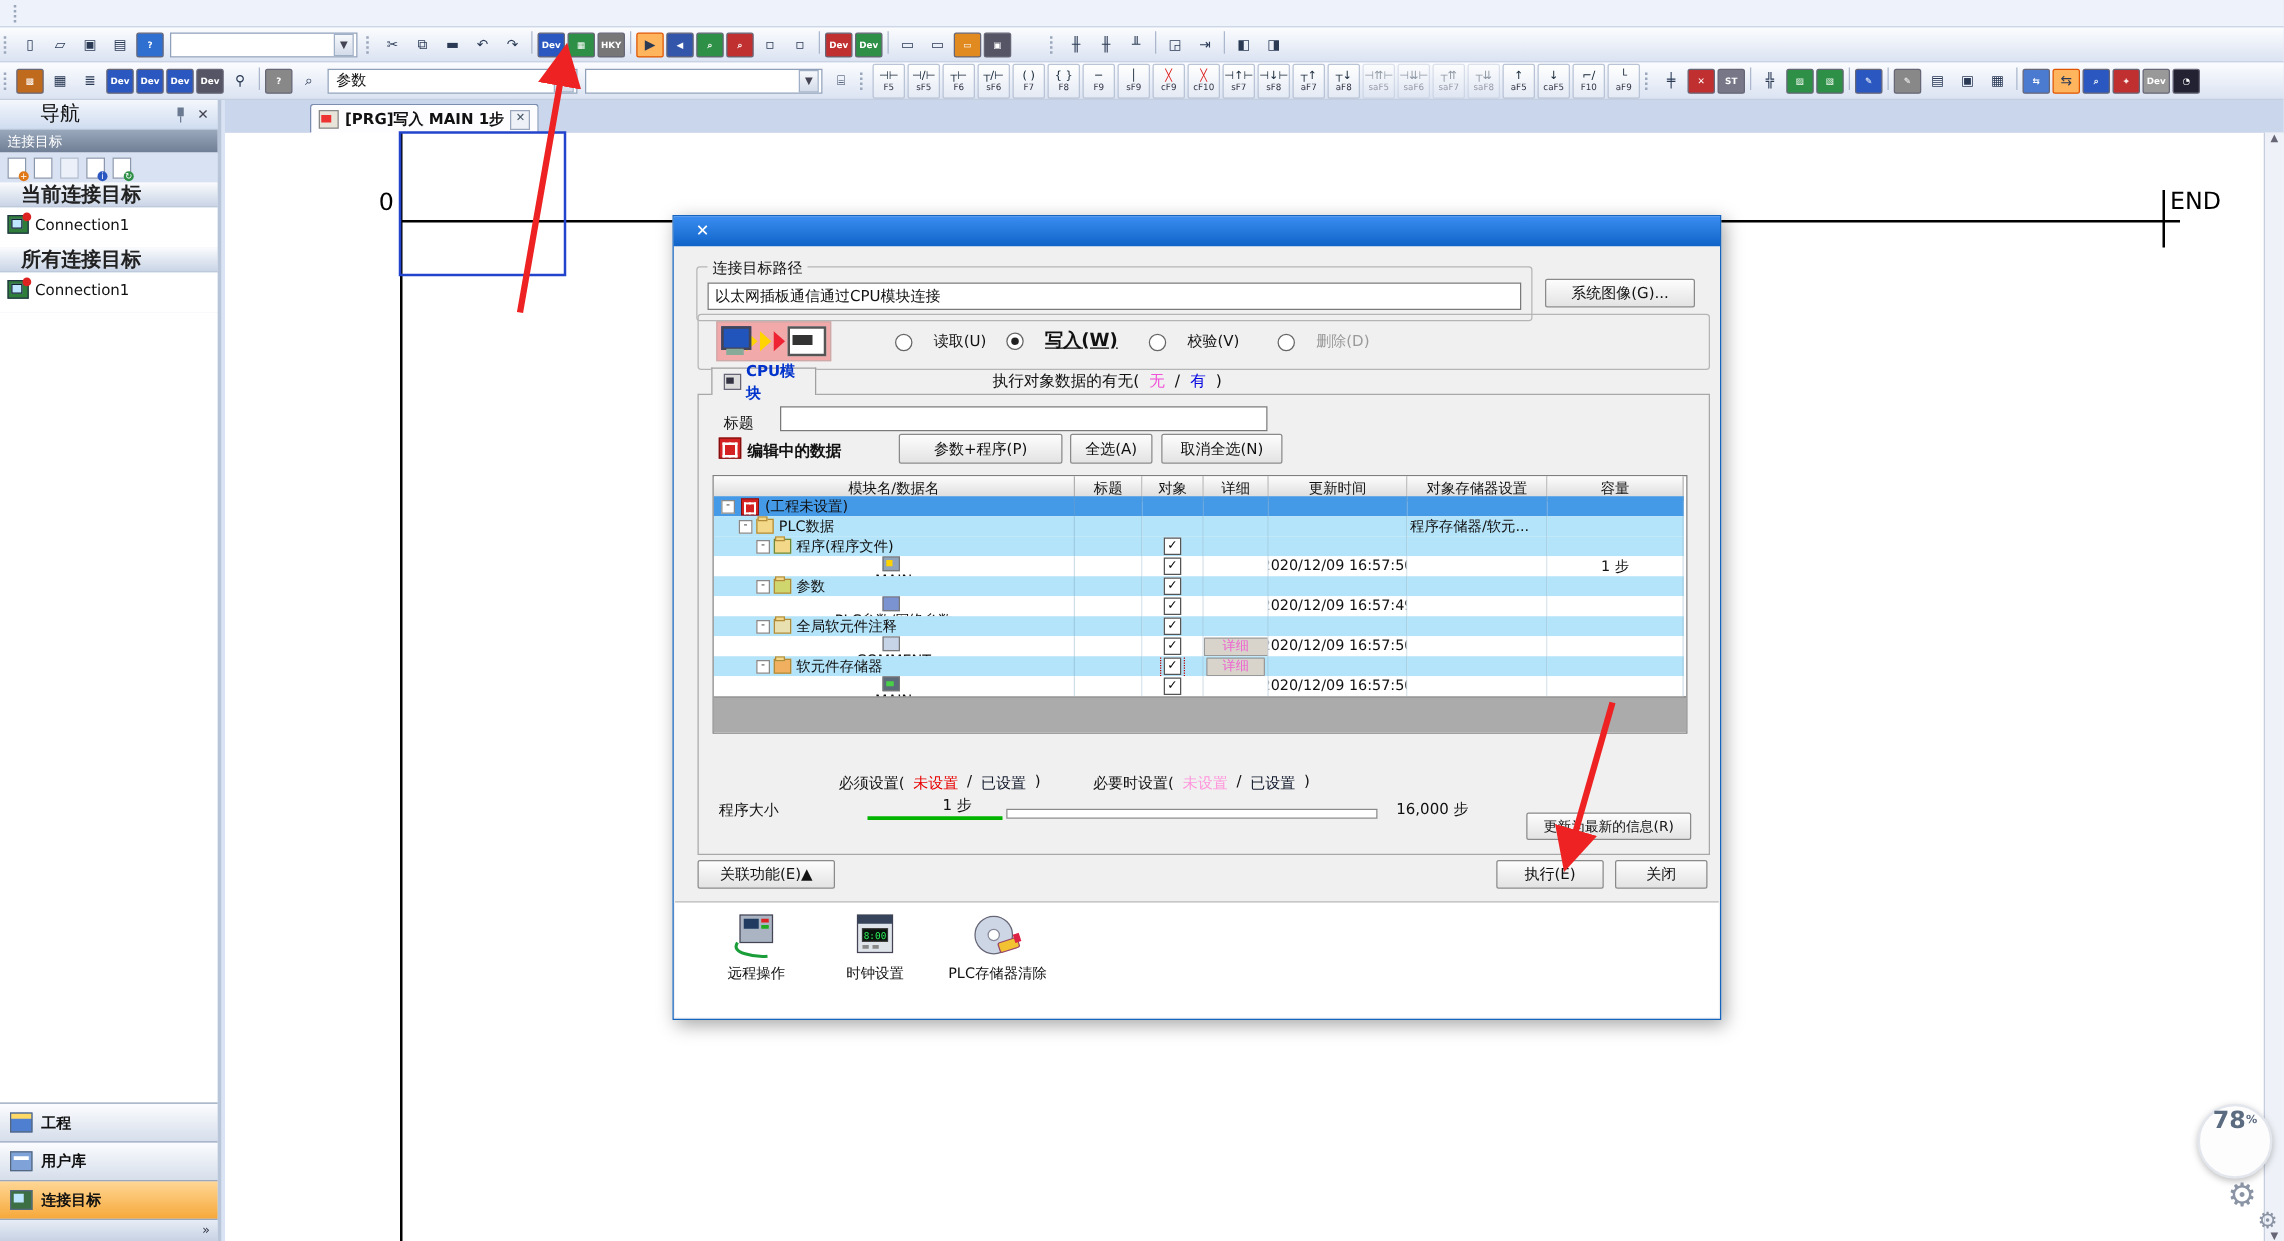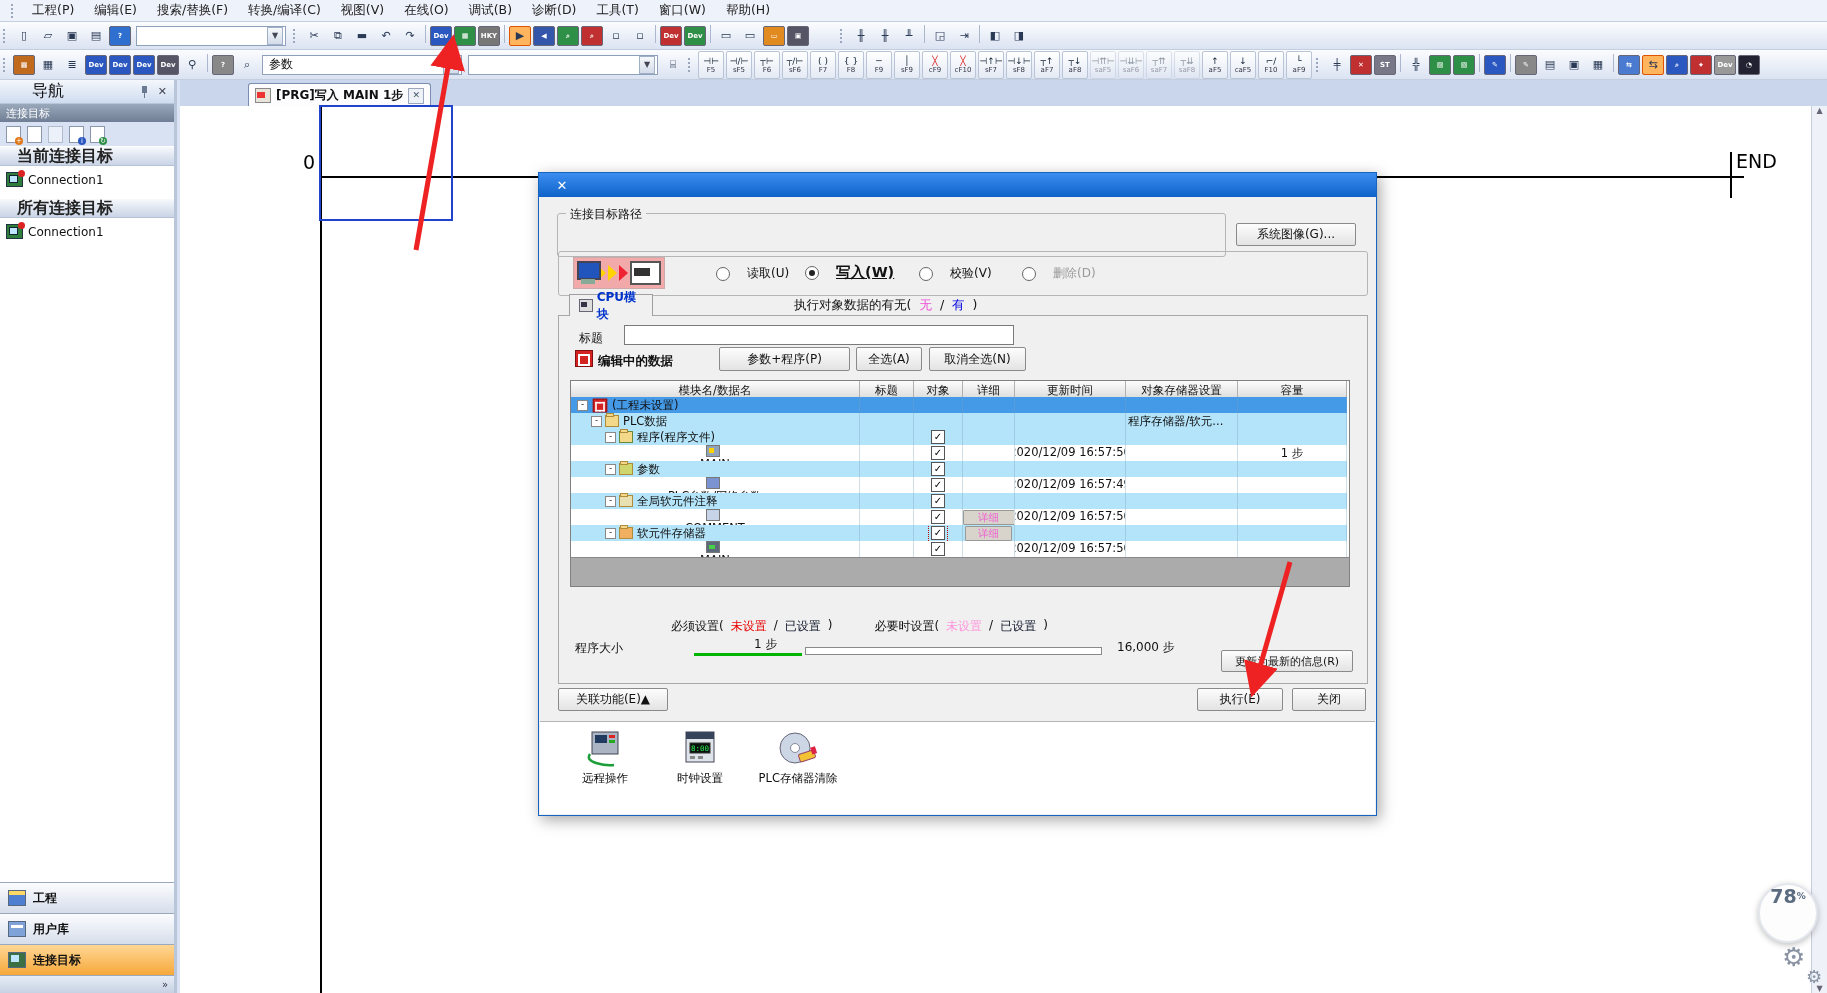--- a/index.html
+++ b/index.html
@@ -157,33 +157,20 @@
          border:2px solid #e3e6ec;box-shadow:0 2px 6px rgba(0,0,0,.25);z-index:60;display:flex;align-items:flex-start;
          justify-content:center;color:#5b6b80;font-size:19px;font-weight:bold;}
   #badge small{font-size:9px;margin-top:6px;}
   .gear{position:absolute;color:#8a94a4;z-index:60;}
 </style>
 </head>
 <body>
 
 <div id="menubar">
   <span class="drag"></span>
-  <span style="display:flex">
-      <span class="menu-item">工程(P)</span>
-      <span class="menu-item">编辑(E)</span>
-      <span class="menu-item">搜索/替换(F)</span>
-      <span class="menu-item">转换/编译(C)</span>
-      <span class="menu-item">视图(V)</span>
-      <span class="menu-item">在线(O)</span>
-      <span class="menu-item">调试(B)</span>
-      <span class="menu-item">诊断(D)</span>
-      <span class="menu-item">工具(T)</span>
-      <span class="menu-item">窗口(W)</span>
-      <span class="menu-item">帮助(H)</span>
-    </span>
 </div>
 
 <div id="toolbarA" class="tbar">
   <span class="drag"></span>
   <span style="display:flex">
       <span class="tico">▯</span>
       <span class="tico">▱</span>
       <span class="tico">▣</span>
       <span class="tico">▤</span>
       <span class="tico cbg" style="background: rgb(47, 111, 208);">?</span>
@@ -446,20 +433,21 @@
     </div>
 </div>
 
 <div id="dlg">
   <div id="dlg-title">
     <span id="dlg-x">✕</span>
   </div>
 
   <div class="group" style="left:18px;top:40px;width:667px;height:42px">
     <span class="legend">连接目标路径</span>
+    <div class="tfield" style="position:absolute;left:8px;top:12px;right:8px;height:22px">以太网插板通信通过CPU模块连接</div>
   </div>
   <div class="btn" style="position:absolute;left:697px;top:50px;width:120px;height:23px">系统图像(G)...</div>
 
   <div class="group" style="left:19px;top:78px;width:808px;height:43px">
     <div id="g-pc">
       <span class="gpc-mon"></span>
       <span class="chev"></span>
       <span class="chev"></span>
       <span class="chev r"></span>
       <span class="gplc"></span>

